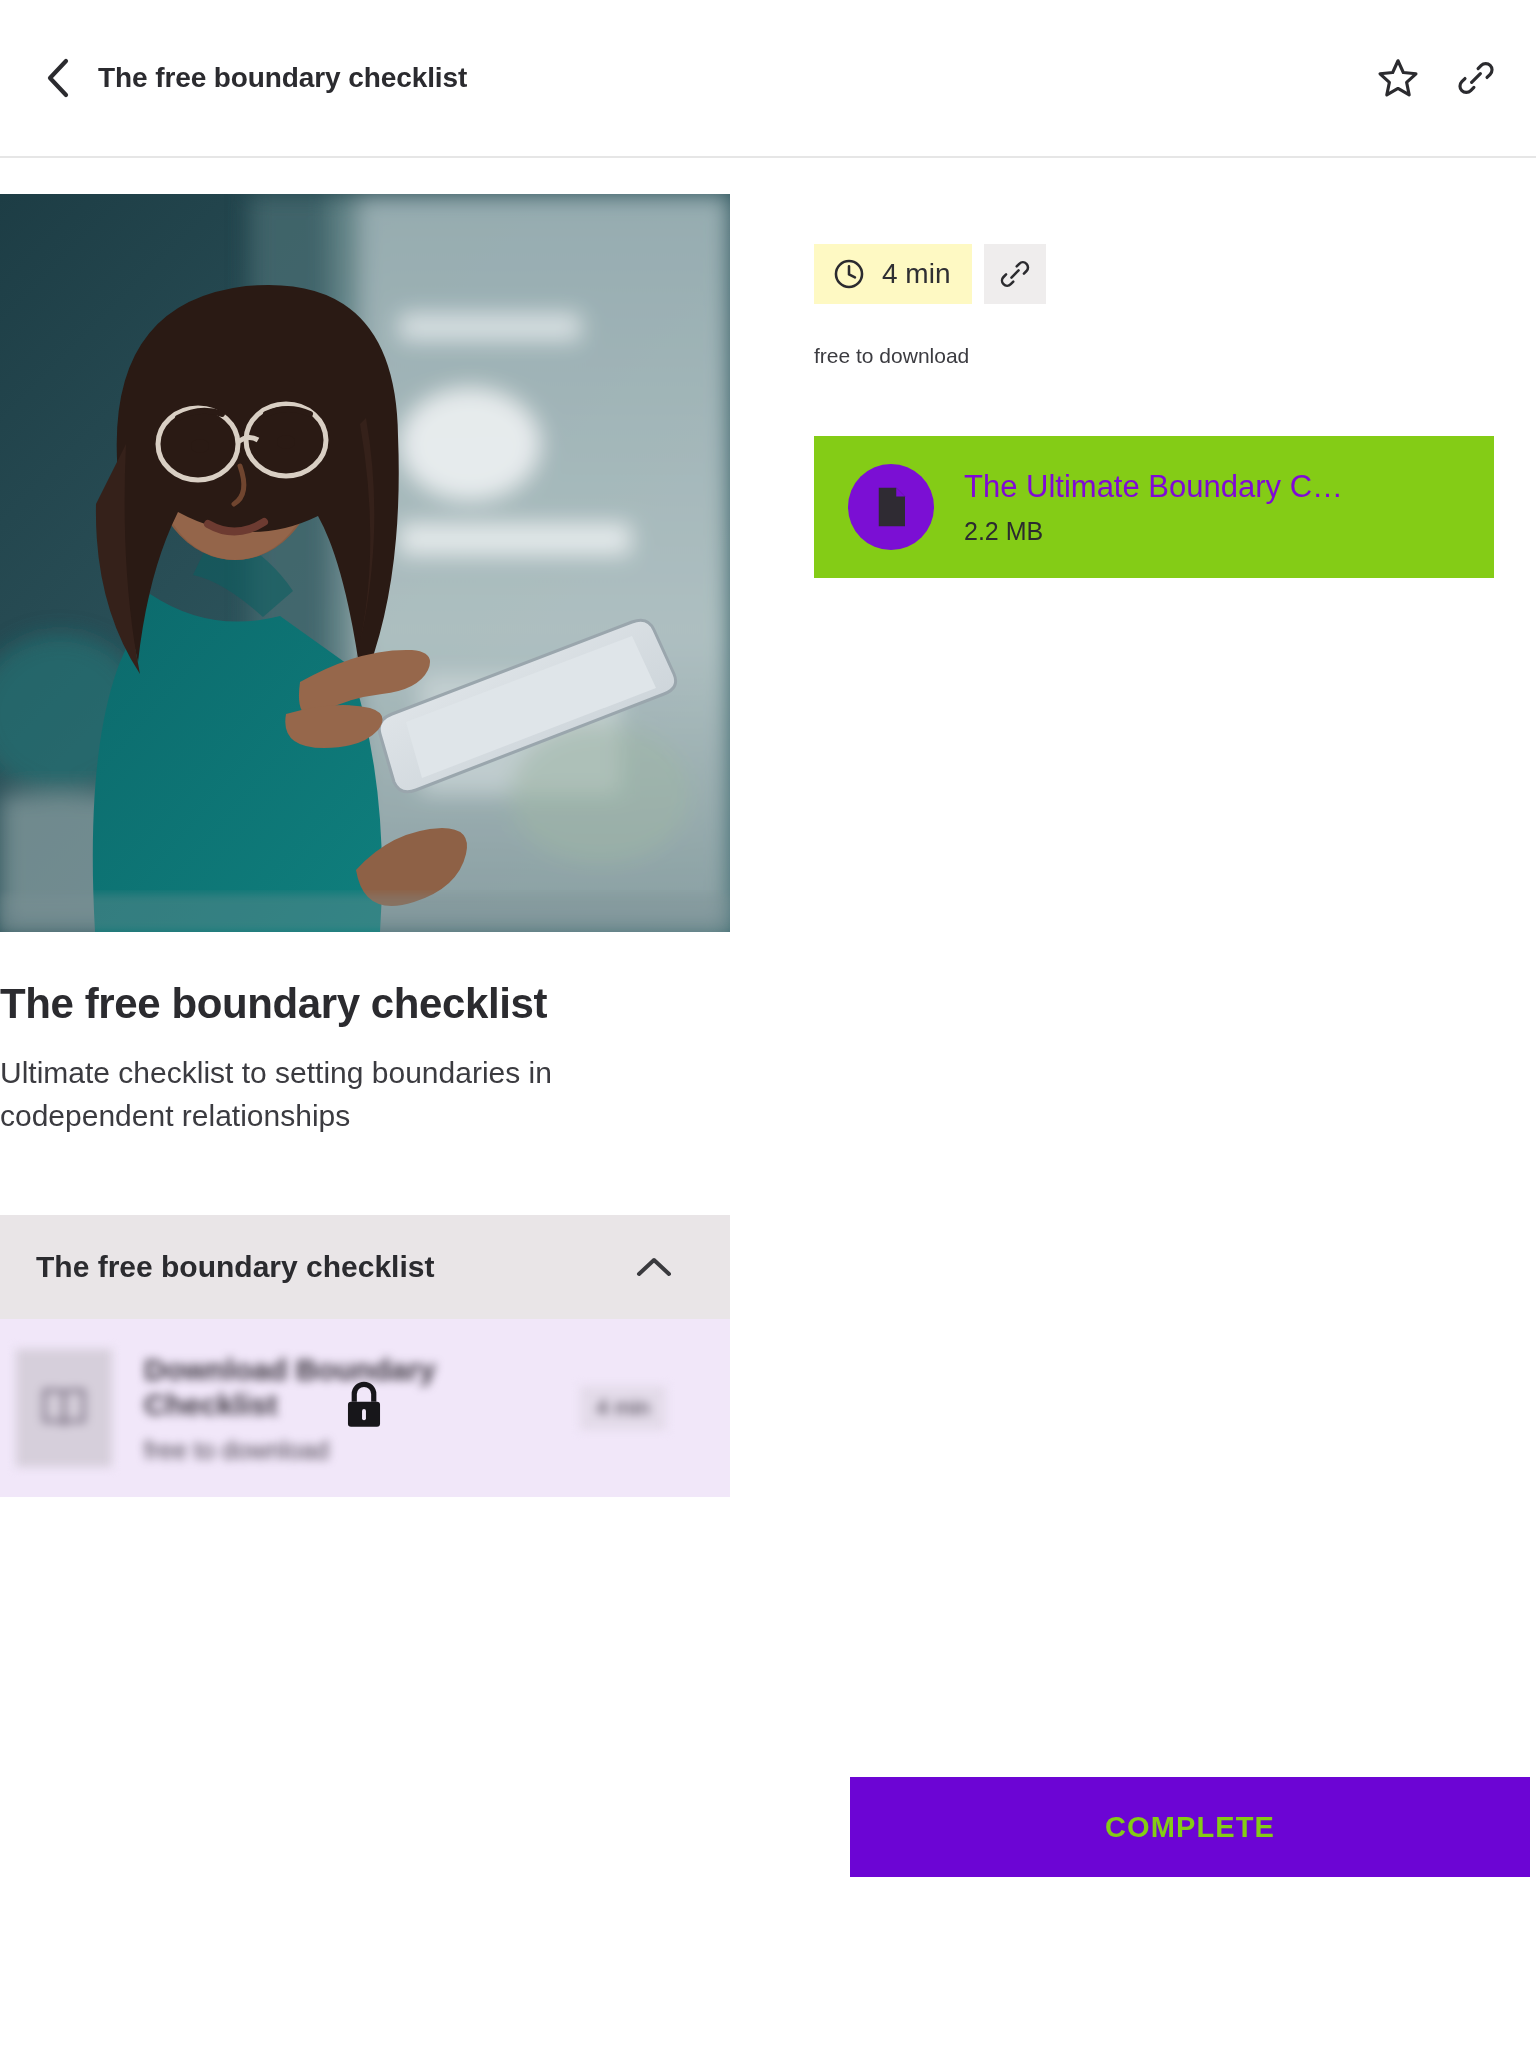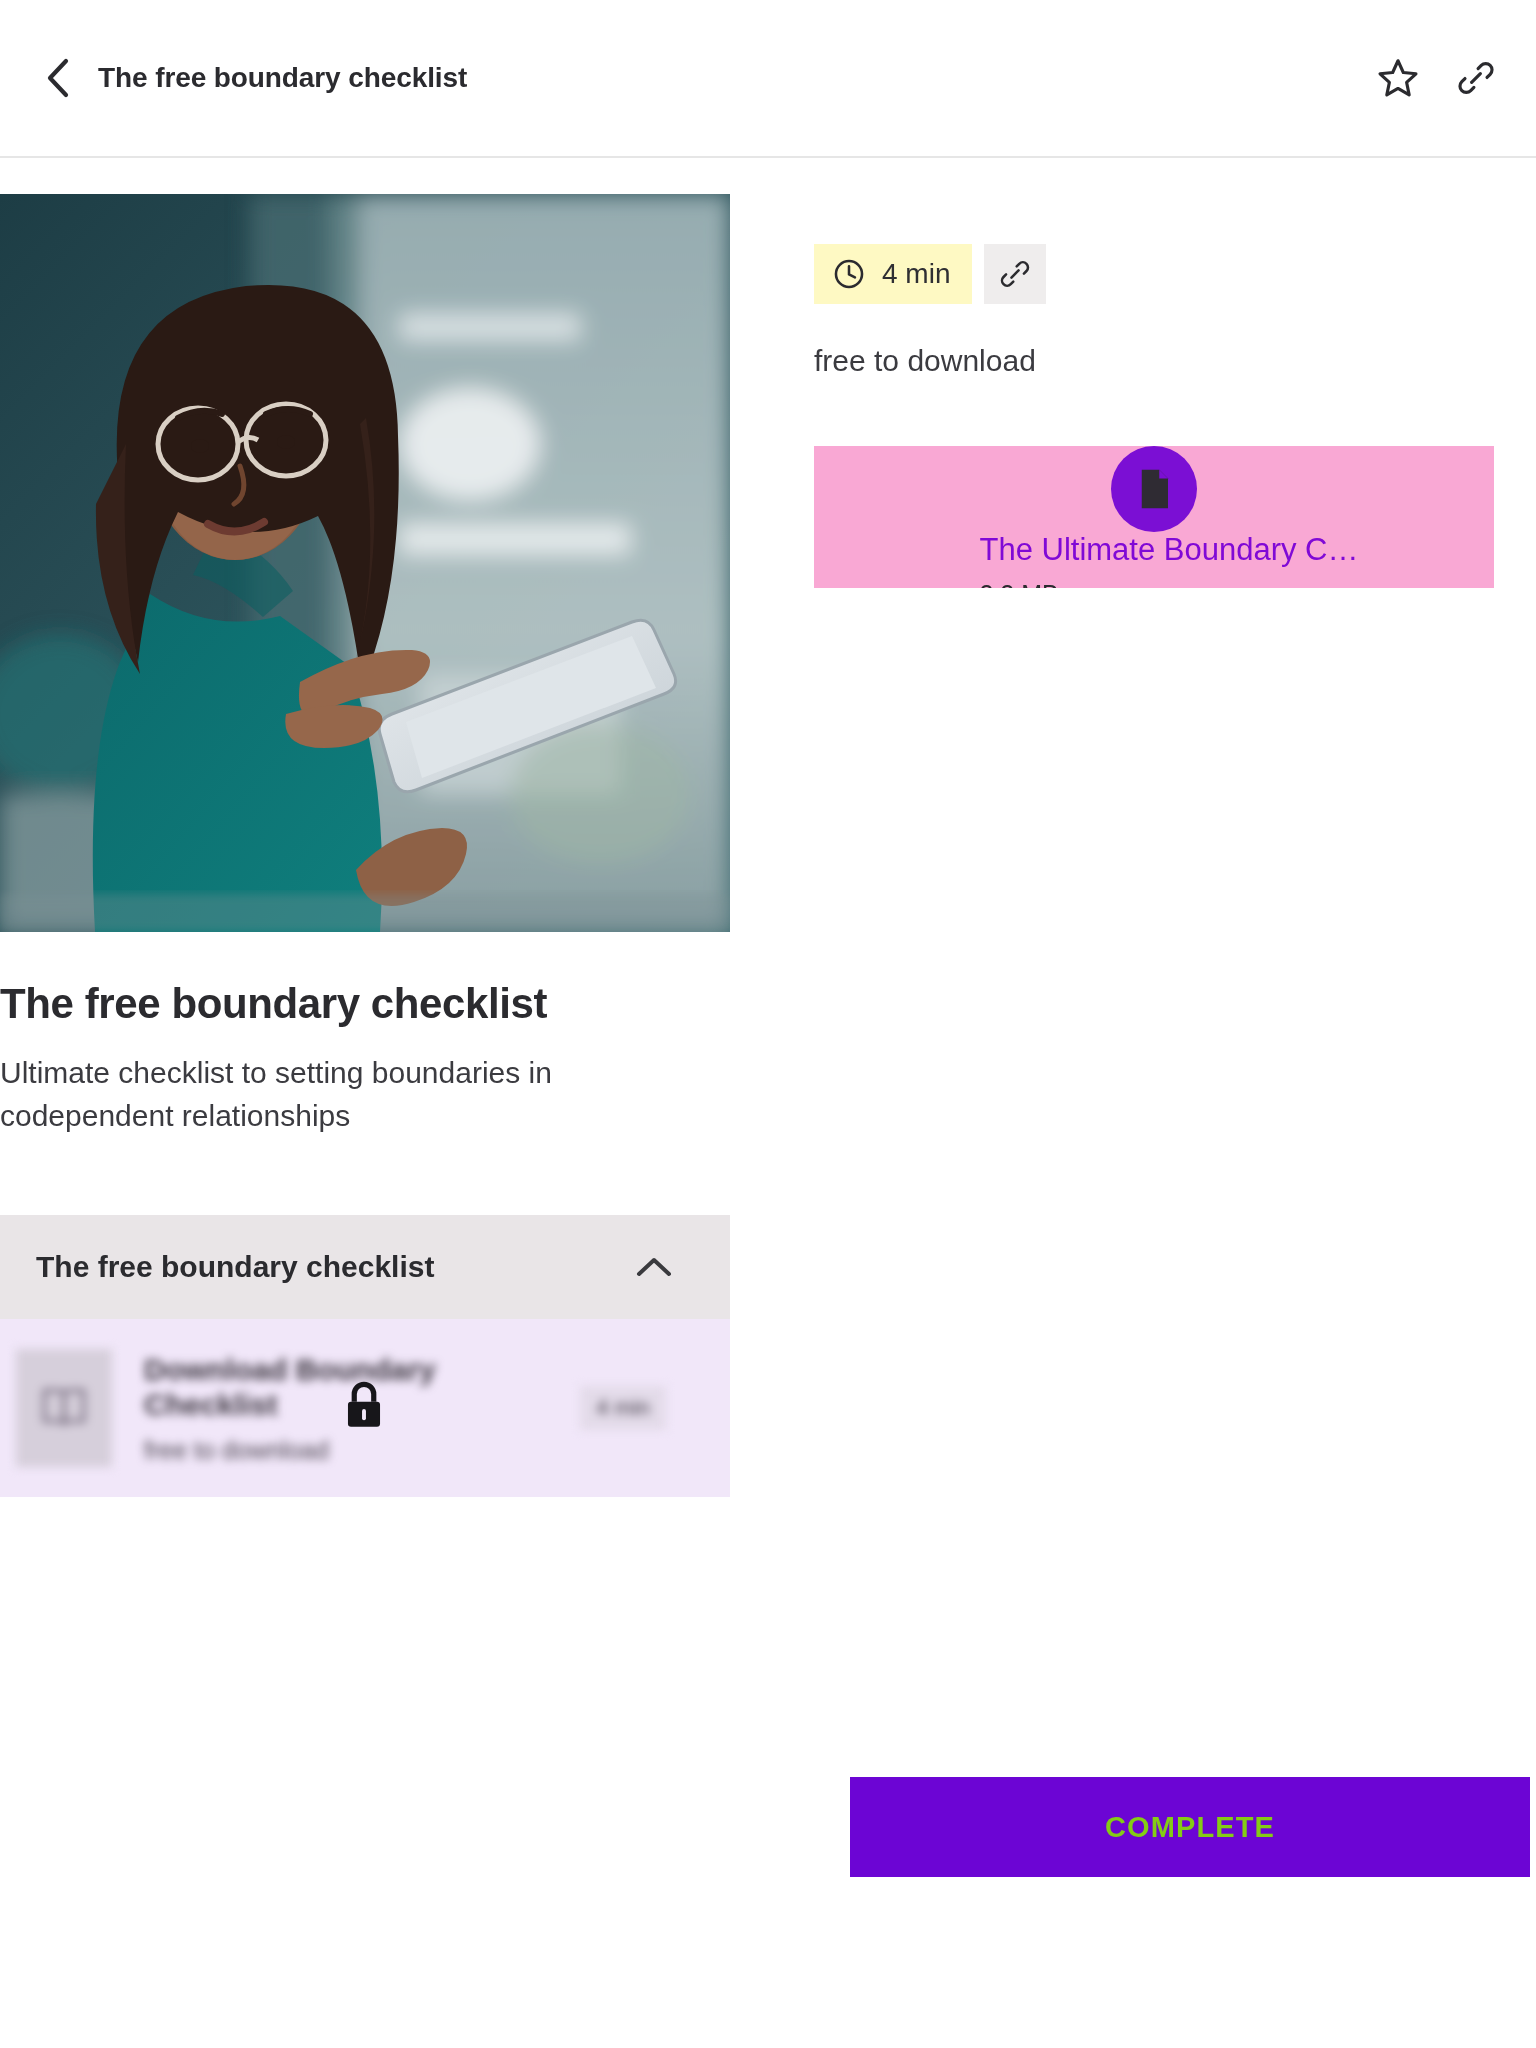--- a/index.html
+++ b/index.html
@@ -216,35 +216,34 @@
   .detail-title {
     font-size: 47px;
     font-weight: bold;
     color: #2b2b2f;
     line-height: 1.2;
     letter-spacing: -0.4px;
     margin-top: 42px;
     max-width: 540px;
   }
   .detail-sub {
-    font-size: 30px;
+    font-size: 21px;
     color: #3b3b40;
     margin-top: 40px;
   }
 
   .file-card {
     margin-top: 68px;
     width: 680px;
     height: 142px;
-    background: #f9a8d4;
+    background: #84cc16;
     display: flex;
     align-items: center;
     padding: 0 34px;
     cursor: pointer;
-    flex-direction: column;
   }
   .file-avatar {
     width: 86px; height: 86px;
     border-radius: 50%;
     background: #7b0fd4;
     display: flex;
     align-items: center;
     justify-content: center;
     flex: 0 0 auto;
   }

